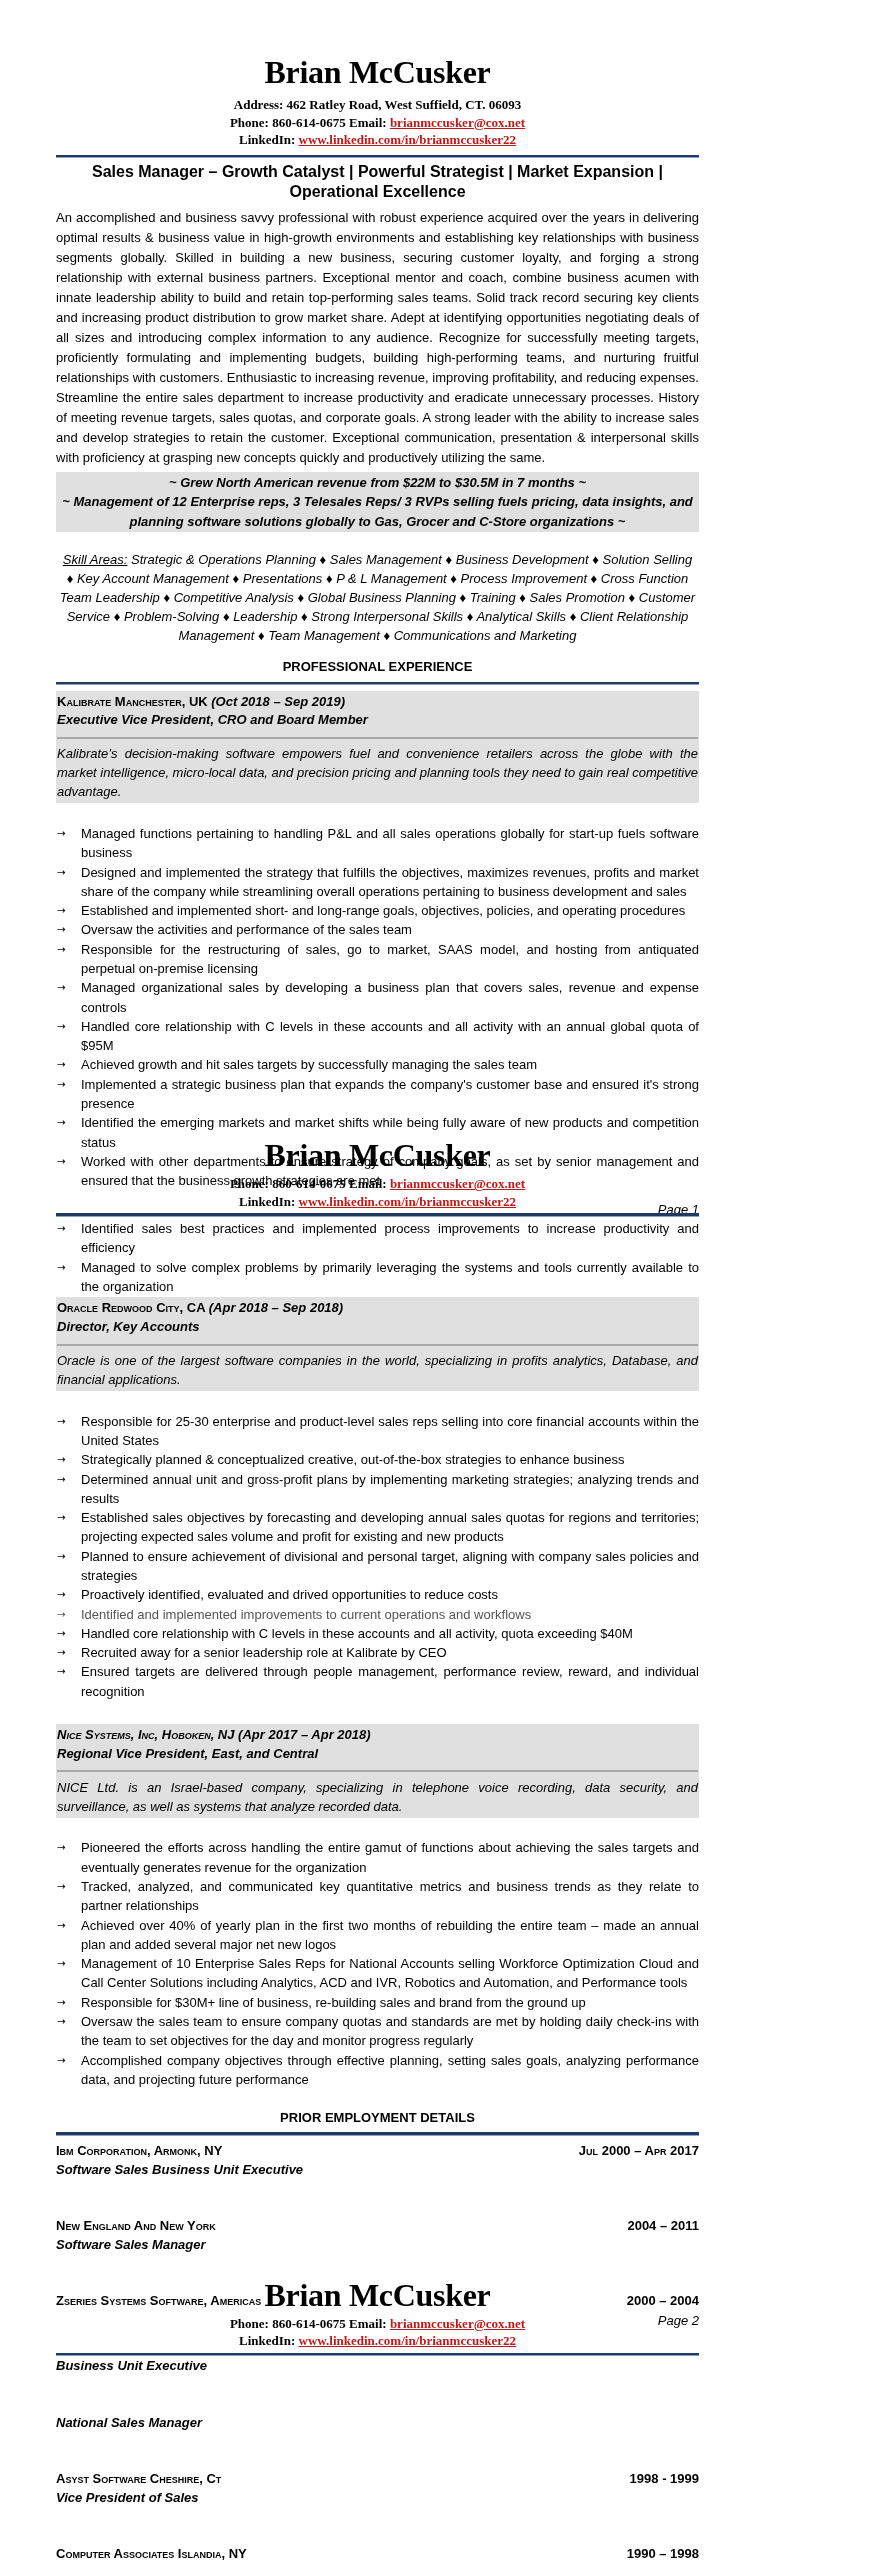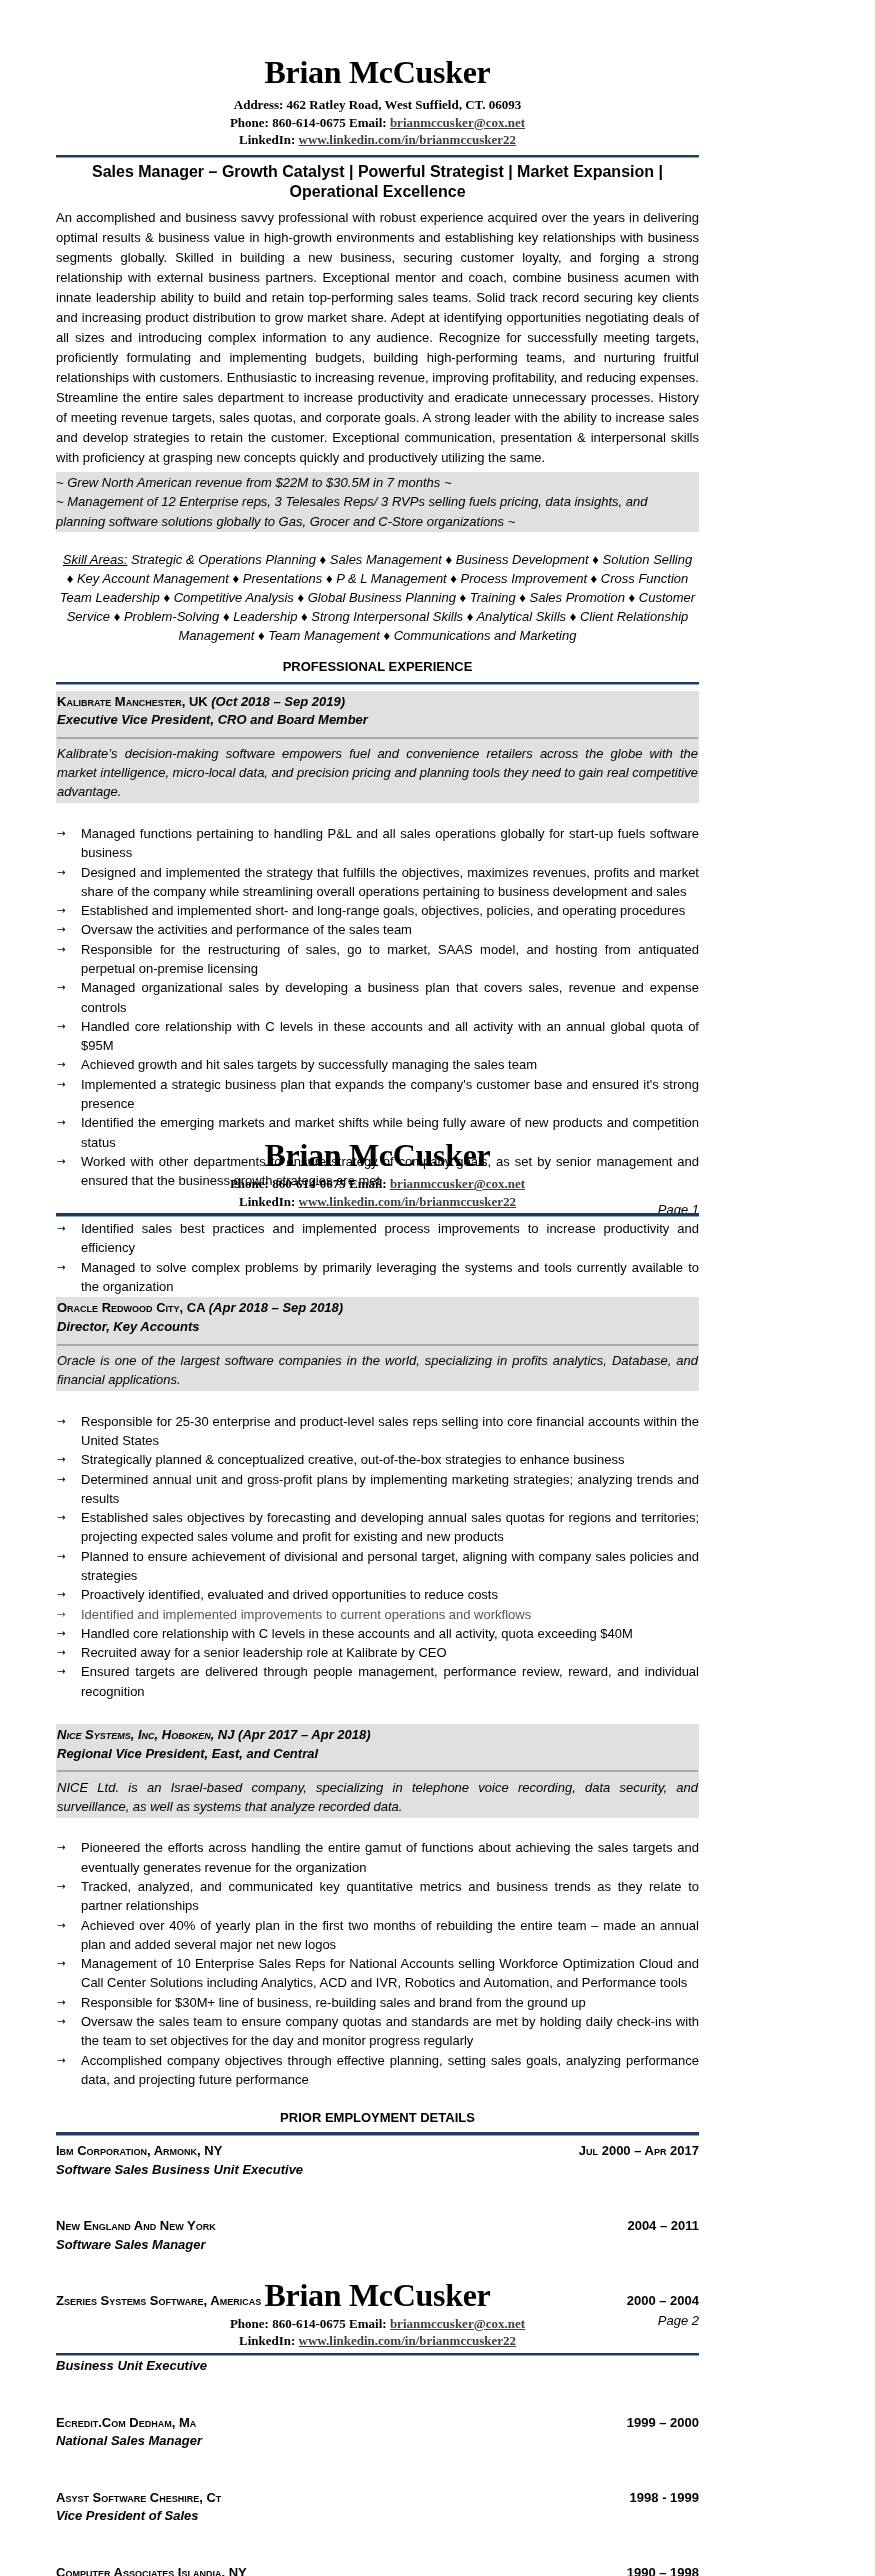--- a/index.html
+++ b/index.html
@@ -5,26 +5,26 @@
   * { box-sizing: border-box; margin: 0; padding: 0; }
   html, body { width: 876px; background: #ffffff; }
   body { font-family: "Liberation Sans", sans-serif; color: #000; font-size: 13px; line-height: 19.3px; }
   .page { position: relative; width: 776px; padding: 0 77px 0 56px; }
   .page1 { height: 1128px; padding-top: 54px; }
   .page2 { height: 1128px; padding-top: 9.3px; }
   .page3 { height: 1144px; padding-top: 20.6px; }
   .hdr { text-align: center; font-family: "Liberation Serif", serif; font-weight: bold; }
   .hdr .name { font-size: 32px; line-height: 36px; letter-spacing: -0.3px; }
   .hdr .line { font-size: 13px; line-height: 17.5px; }
-  .hdr a { color: #404040; text-decoration: underline; }
+  .hdr a { color: #b91c1c; text-decoration: underline; }
   .rule { height: 3.6px; background: #1f3a63; border-bottom: 1px solid #8fa3c0; margin: 6.2px 0 3.1px 0; }
   .headline { text-align: center; font-weight: bold; font-size: 16px; line-height: 20.6px; margin: 2.1px 0 5.2px; }
   .summary { text-align: justify; font-size: 13px; line-height: 20px; }
   .grey { background: #e0e0e0; }
-  .achieve { font-weight: normal; font-style: italic; font-size: 13px; line-height: 19.6px; padding: 0.5px 0 1px; margin-top: 4.1px; }
+  .achieve { text-align: center; font-weight: bold; font-style: italic; font-size: 13px; line-height: 19.6px; padding: 0.5px 0 1px; margin-top: 4.1px; }
   .skills { text-align: center; font-style: italic; font-size: 13px; line-height: 19px; margin-top: 17.5px; padding: 0 2.1px; }
   .skills .lbl { font-weight: normal; text-decoration: underline; }
   .section-title { text-align: center; font-weight: bold; font-size: 13px; line-height: 16.5px; margin-top: 14.4px; }
   .job { margin-top: 7.2px; }
   .job-head { padding: 2.1px 1px 4.1px; }
   .job-head .co { font-weight: bold; font-variant: small-caps; font-size: 13px; line-height: 18.5px; }
   .job-head .dates { font-style: italic; font-variant: normal; }
   .job-head .title { font-weight: bold; font-style: italic; font-size: 13px; line-height: 18.5px; }
   .job-sep { height: 2.1px; background: #a8a8a8; margin: 3.1px 1px 5.2px; }
   .job-desc { font-style: italic; text-align: justify; font-size: 13px; line-height: 19px; padding: 0 1px 2.1px; }
@@ -194,24 +194,20 @@
       <span>LinkedIn: </span><a>www.linkedin.com/in/brianmccusker22</a>
     </div>
   </div>
   <div class="rule" style="margin:3.1px 0 1px"></div>
 
   <div class="prior" style="margin-top:0">
     <div class="prior-item">
       <div class="role">Business Unit Executive</div>
     </div>
     <div class="prior-item">
-      <div class="row">
-          <span>Ecredit.Com Dedham, Ma</span>
-          <span class="yr">1999 – 2000</span>
-        </div>
       <div class="role">National Sales Manager</div>
     </div>
     <div class="prior-item">
       <div class="row">
           <span>Asyst Software Cheshire, Ct</span>
           <span class="yr">1998 - 1999</span>
         </div>
       <div class="role">Vice President of Sales</div>
     </div>
     <div class="prior-item" style="margin-bottom:0">

